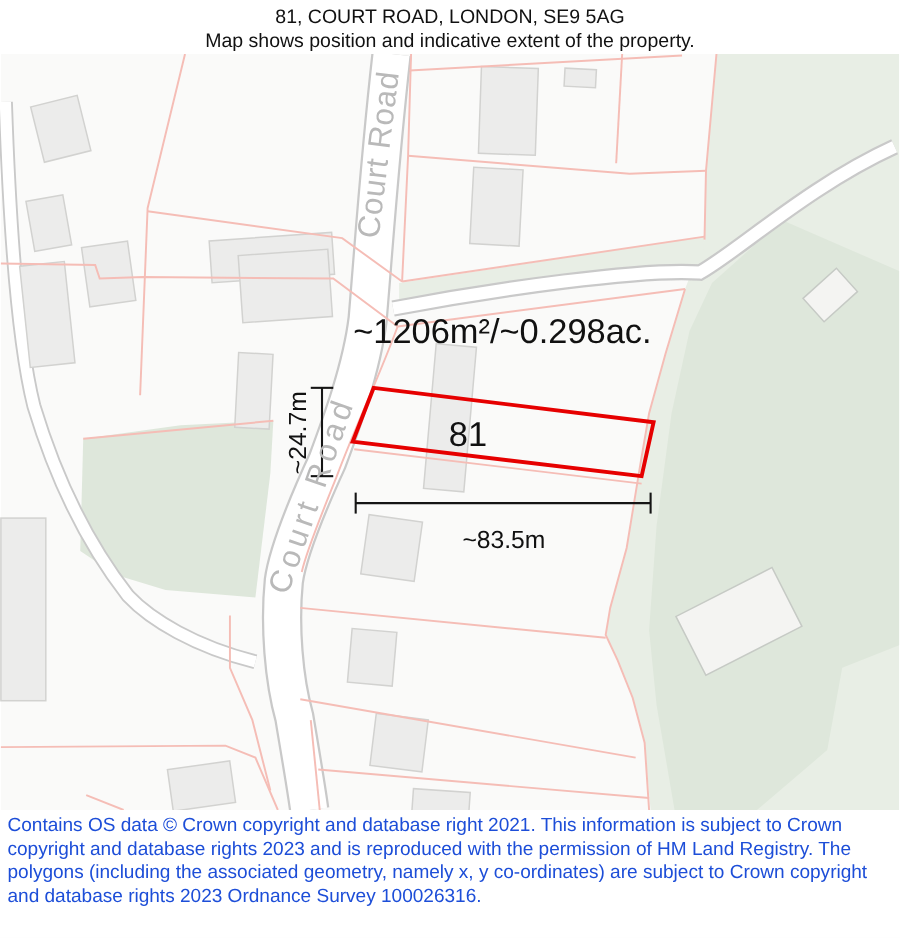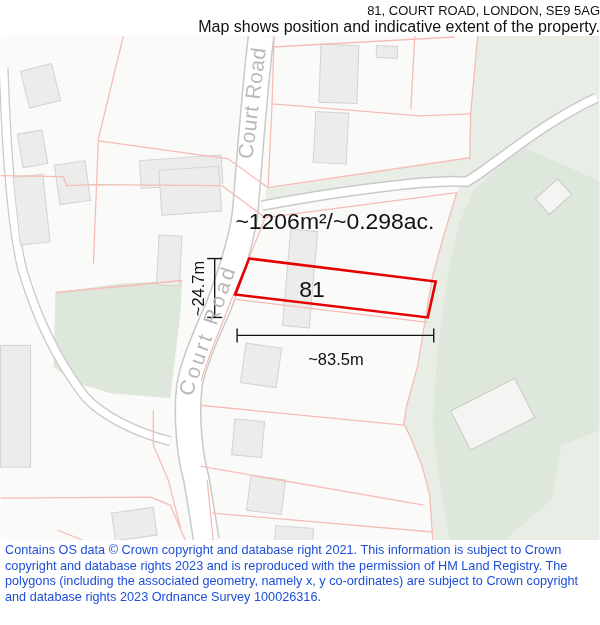--- a/index.html
+++ b/index.html
@@ -1,21 +1,21 @@
 <!DOCTYPE html>
 <html style="--plot-outline-red: #e60000; --boundary-pink: #f5bdb6; --green-light: #e8eee5; --green-dark: #dee7db; --road-casing: #c9c9c9; --road-fill: #ffffff; --building-fill: #ececeb; --building-stroke: #d2d2d0; --road-label-gray: #b9b9b9; --map-background: #fafaf9;"><head>
 <meta charset="utf-8">
 <style>
   html,body{margin:0;padding:0;background:#ffffff;}
   .page{position:relative;width:600px;height:625px;background:#ffffff;overflow:hidden;
         font-family:"Liberation Sans",sans-serif;}
-  .title-block{position:absolute;top:0;left:0;width:600px;height:36px;text-align:right;
+  .title-block{position:absolute;top:0;left:0;width:600px;height:36px;text-align:center;
         padding-top:3px;box-sizing:border-box;}
   .title-line{font-size:13px;line-height:15.5px;color:#111;}
-  .subtitle-line{font-size:16px;line-height:15.5px;color:#111;}
+  .subtitle-line{font-size:13px;line-height:15.5px;color:#111;}
   .map-wrap{position:absolute;top:36px;left:0;width:600px;height:504px;}
   svg text{font-family:"Liberation Sans",sans-serif;}
   .footer{position:absolute;top:540px;left:0;width:600px;padding:3px 4px 0 5px;box-sizing:border-box;
         font-size:12.7px;line-height:15.6px;color:#1d4ed8;text-align:left;}
   .pink{fill:none;stroke:var(--boundary-pink);stroke-width:1.3px;}
   .casing{fill:none;stroke:var(--road-casing);}
   .roadfill{fill:none;stroke:var(--road-fill);}
   .greenL{fill:var(--green-light);stroke:none;}
   .greenD{fill:var(--green-dark);stroke:none;}
   .bld{fill:var(--building-fill);stroke:var(--building-stroke);stroke-width:1px;}

